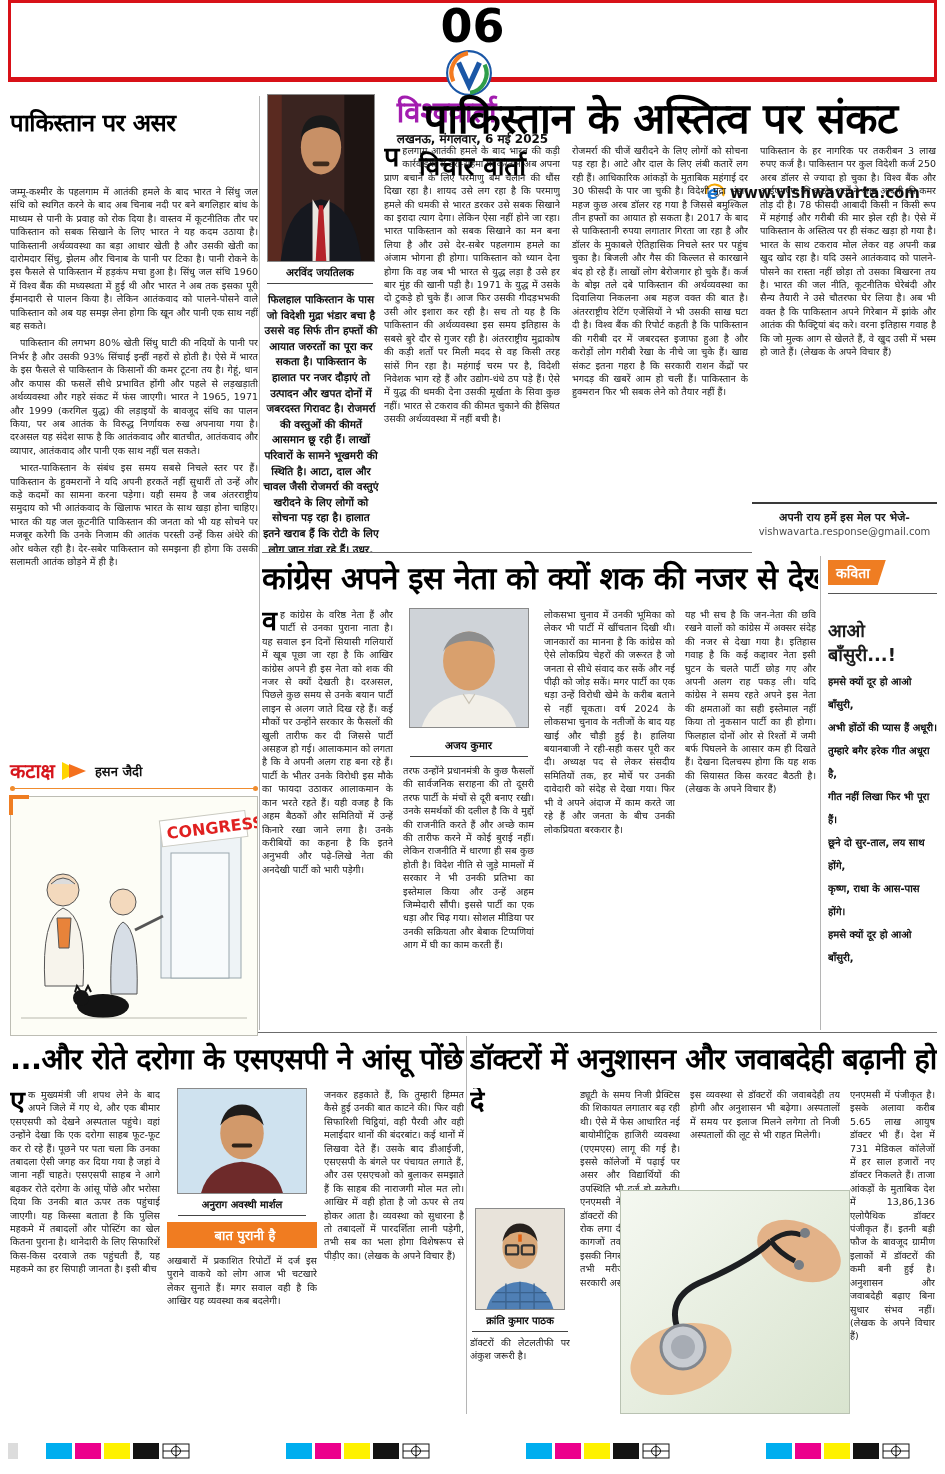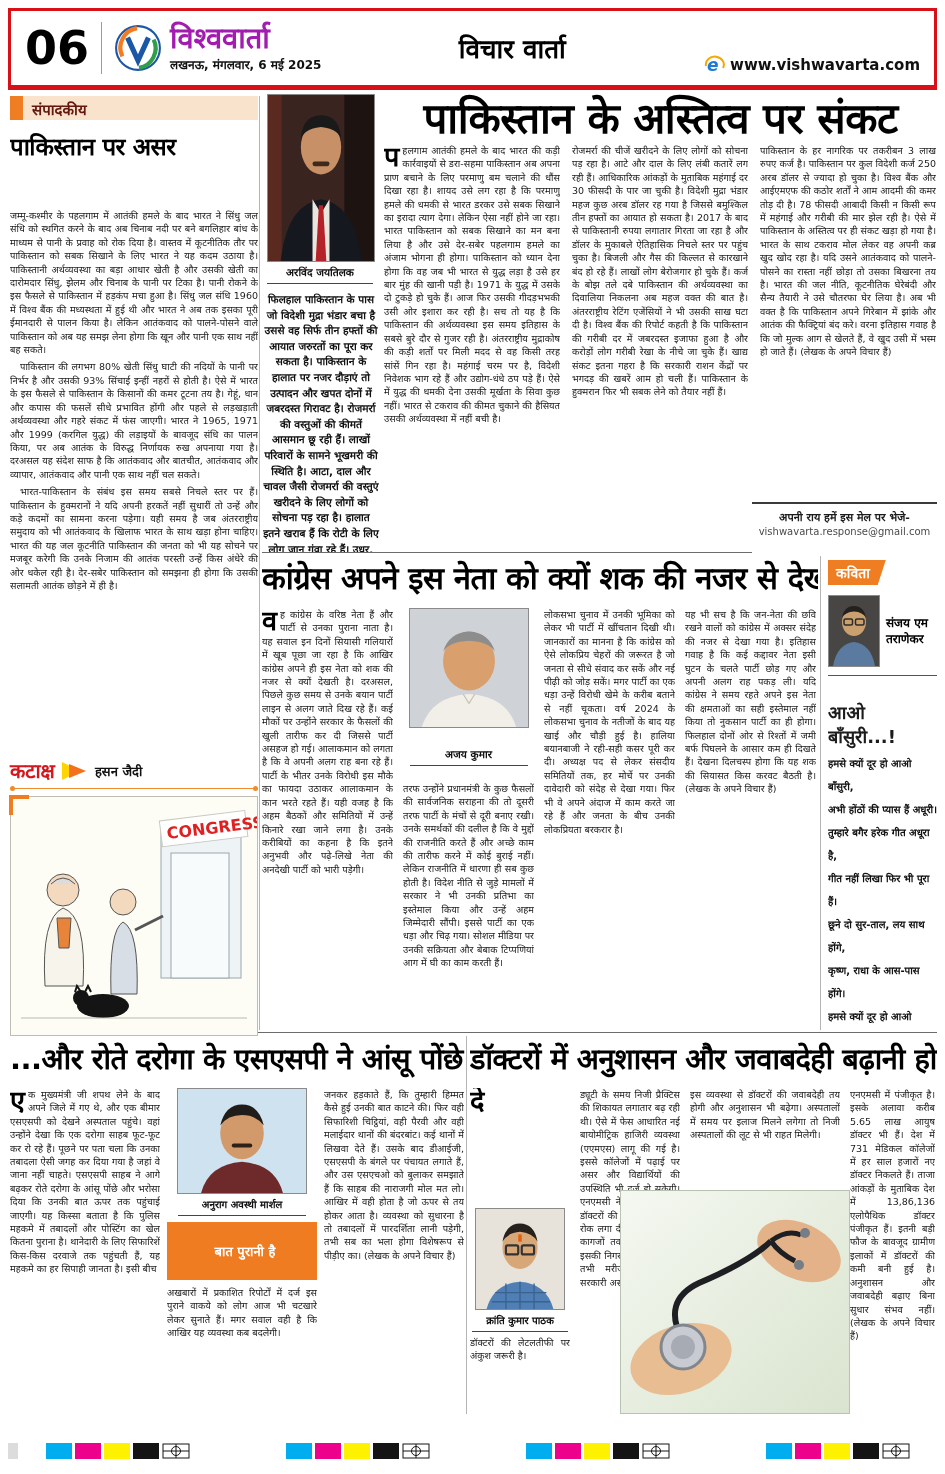--- a/index.html
+++ b/index.html
@@ -46,35 +46,35 @@
   
   .kt-label{font-size:20px;font-weight:700;color:#d6151c;}
   .kt-author{font-size:13px;font-weight:700;color:#111;}
   .kt-rule{position:relative;border-top:1px solid #f08c2e;margin-top:4px;}
   .kt-rule i{position:absolute;top:-3px;width:5px;height:5px;border-radius:50%;background:#f08c2e;}
   .kt-panel{border:1px solid #bdbdb4;background:#fdfdf6;position:relative;}
   .kt-corner{position:absolute;left:-2px;top:-2px;width:16px;height:16px;
              border-left:4px solid #ef7d22;border-top:4px solid #ef7d22;}
   
   .flash-box{background:#f07c21;color:#fff;font-size:13px;font-weight:700;text-align:center;
-             padding:20px 0;margin:6px auto;width:156px;}
+             padding:4px 0;margin:6px auto;width:156px;}
   .feedback{background:#fff;border-top:2px solid #3a3a3a;text-align:center;}
   .feedback .l1{font-size:11px;font-weight:700;margin-top:5px;}
   .feedback .l2{font-size:10px;color:#4a4a4a;margin-top:2px;}
   
   .reg-group{display:flex;gap:3px;align-items:center;}
   .sw{width:26px;height:16px;display:inline-block;}
   .sw-c{background:#00aeef;} .sw-m{background:#ec008c;} .sw-y{background:#fff200;} .sw-k{background:#141414;}
 </style>
 </head>
 <body>
 
 <div class="page">
 
-  <div class="abs hdr" style="left:8px;top:8px;width:929px;height:82px;">
+  <div class="abs hdr" style="left:8px;top:0;width:929px;height:82px;flex-direction:column;">
     <div class="hdr-pn">06</div>
     <div class="hdr-div"></div>
     <span style="display:block;width:48px;height:48px;margin-right:8px;">
       <svg viewBox="0 0 46 46" width="48" height="48">
         <circle cx="23" cy="23" r="21" fill="#fff" stroke="#1b57a6" stroke-width="2"></circle>
         <path d="M8 31 A19 19 0 0 1 22 4" stroke="#f47b20" stroke-width="4" fill="none"></path>
         <path d="M38 15 A19 19 0 0 1 24 42" stroke="#2e9e49" stroke-width="4" fill="none"></path>
         <path d="M13 13 L23 35 L33 13" stroke="#1b57a6" stroke-width="5" fill="none"></path>
       </svg>
     </span>
@@ -96,24 +96,20 @@
     </div>
   </div>
 
   <div class="abs vrule" style="left:259px;top:96px;height:934px;"></div>
   <div class="abs vrule" style="left:820px;top:556px;height:474px;"></div>
   <div class="abs vrule" style="left:466px;top:1036px;height:378px;"></div>
   <div class="abs hrule" style="left:262px;top:552px;width:675px;"></div>
   <div class="abs hrule" style="left:10px;top:1032px;width:927px;"></div>
 
   <div class="abs" style="left:10px;top:96px;width:248px;height:656px;overflow:hidden;">
-    <div class="ed-labelbar">
-      <div class="ed-labelsq"></div>
-      <div class="ed-labeltxt">संपादकीय</div>
-    </div>
     <div class="ed-title headline">पाकिस्तान पर असर</div>
     <div class="bodytext" style="height:586px;">
       <p>जम्मू-कश्मीर के पहलगाम में आतंकी हमले के बाद भारत ने सिंधु जल संधि को स्थगित करने के बाद अब चिनाब नदी पर बने बगलिहार बांध के माध्यम से पानी के प्रवाह को रोक दिया है। वास्तव में कूटनीतिक तौर पर पाकिस्तान को सबक सिखाने के लिए भारत ने यह कदम उठाया है। पाकिस्तानी अर्थव्यवस्था का बड़ा आधार खेती है और उसकी खेती का दारोमदार सिंधु, झेलम और चिनाब के पानी पर टिका है। पानी रोकने के इस फैसले से पाकिस्तान में हड़कंप मचा हुआ है। सिंधु जल संधि 1960 में विश्व बैंक की मध्यस्थता में हुई थी और भारत ने अब तक इसका पूरी ईमानदारी से पालन किया है। लेकिन आतंकवाद को पालने-पोसने वाले पाकिस्तान को अब यह समझ लेना होगा कि खून और पानी एक साथ नहीं बह सकते।</p>
       <p>पाकिस्तान की लगभग 80% खेती सिंधु घाटी की नदियों के पानी पर निर्भर है और उसकी 93% सिंचाई इन्हीं नहरों से होती है। ऐसे में भारत के इस फैसले से पाकिस्तान के किसानों की कमर टूटना तय है। गेहूं, धान और कपास की फसलें सीधे प्रभावित होंगी और पहले से लड़खड़ाती अर्थव्यवस्था और गहरे संकट में फंस जाएगी। भारत ने 1965, 1971 और 1999 (करगिल युद्ध) की लड़ाइयों के बावजूद संधि का पालन किया, पर अब आतंक के विरुद्ध निर्णायक रुख अपनाया गया है। दरअसल यह संदेश साफ है कि आतंकवाद और बातचीत, आतंकवाद और व्यापार, आतंकवाद और पानी एक साथ नहीं चल सकते।</p>
       <p>भारत-पाकिस्तान के संबंध इस समय सबसे निचले स्तर पर हैं। पाकिस्तान के हुक्मरानों ने यदि अपनी हरकतें नहीं सुधारीं तो उन्हें और कड़े कदमों का सामना करना पड़ेगा। यही समय है जब अंतरराष्ट्रीय समुदाय को भी आतंकवाद के खिलाफ भारत के साथ खड़ा होना चाहिए। भारत की यह जल कूटनीति पाकिस्तान की जनता को भी यह सोचने पर मजबूर करेगी कि उनके निजाम की आतंक परस्ती उन्हें किस अंधेरे की ओर धकेल रही है। देर-सबेर पाकिस्तान को समझना ही होगा कि उसकी सलामती आतंक छोड़ने में ही है।</p>
     </div>
   </div>
 
   <div class="abs" style="left:10px;top:757px;width:248px;height:273px;">
     <div style="display:flex;align-items:center;gap:7px;">
@@ -209,46 +205,30 @@
       <div class="colbox" style="width:131px;height:418px;overflow:hidden;">
         <div class="photo-frame" style="width:118px;height:118px;margin:0 auto;">
           <svg viewBox="0 0 100 100" preserveAspectRatio="none">
             <rect width="100" height="100" fill="#cfd3d8"></rect>
             <ellipse cx="50" cy="44" rx="22" ry="25" fill="#d9a06d"></ellipse>
             <path d="M28 36 Q33 20 50 19 Q67 20 72 36 Q67 28 50 27 Q33 28 28 36Z" fill="#8d8d8d"></path>
             <path d="M10 100 Q18 74 50 72 Q82 74 90 100 Z" fill="#f2efe8"></path>
             <path d="M45 72 L50 80 L55 72" stroke="#c8c2b4" fill="none"></path>
           </svg>
         </div>
-        <div class="caption" style="width:118px;margin:16px auto;">अजय कुमार</div>
+        <div class="caption" style="width:118px;margin:7px auto;">अजय कुमार</div>
         <div class="bodytext" style="margin-top:5px;height:268px;">तरफ उन्होंने प्रधानमंत्री के कुछ फैसलों की सार्वजनिक सराहना की तो दूसरी तरफ पार्टी के मंचों से दूरी बनाए रखी। उनके समर्थकों की दलील है कि वे मुद्दों की राजनीति करते हैं और अच्छे काम की तारीफ करने में कोई बुराई नहीं। लेकिन राजनीति में धारणा ही सब कुछ होती है। विदेश नीति से जुड़े मामलों में सरकार ने भी उनकी प्रतिभा का इस्तेमाल किया और उन्हें अहम जिम्मेदारी सौंपी। इससे पार्टी का एक धड़ा और चिढ़ गया। सोशल मीडिया पर उनकी सक्रियता और बेबाक टिप्पणियां आग में घी का काम करती हैं।</div>
       </div>
       <div class="colbox bodytext" style="width:131px;height:418px;">लोकसभा चुनाव में उनकी भूमिका को लेकर भी पार्टी में खींचतान दिखी थी। जानकारों का मानना है कि कांग्रेस को ऐसे लोकप्रिय चेहरों की जरूरत है जो जनता से सीधे संवाद कर सकें और नई पीढ़ी को जोड़ सकें। मगर पार्टी का एक धड़ा उन्हें विरोधी खेमे के करीब बताने से नहीं चूकता। वर्ष 2024 के लोकसभा चुनाव के नतीजों के बाद यह खाई और चौड़ी हुई है। हालिया बयानबाजी ने रही-सही कसर पूरी कर दी। अध्यक्ष पद से लेकर संसदीय समितियों तक, हर मोर्चे पर उनकी दावेदारी को संदेह से देखा गया। फिर भी वे अपने अंदाज में काम करते जा रहे हैं और जनता के बीच उनकी लोकप्रियता बरकरार है।</div>
       <div class="colbox bodytext" style="width:131px;height:418px;">यह भी सच है कि जन-नेता की छवि रखने वालों को कांग्रेस में अक्सर संदेह की नजर से देखा गया है। इतिहास गवाह है कि कई कद्दावर नेता इसी घुटन के चलते पार्टी छोड़ गए और अपनी अलग राह पकड़ ली। यदि कांग्रेस ने समय रहते अपने इस नेता की क्षमताओं का सही इस्तेमाल नहीं किया तो नुकसान पार्टी का ही होगा। फिलहाल दोनों ओर से रिश्तों में जमी बर्फ पिघलने के आसार कम ही दिखते हैं। देखना दिलचस्प होगा कि यह शक की सियासत किस करवट बैठती है।  (लेखक के अपने विचार हैं)</div>
     </div>
   </div>
 
   <div class="abs" style="left:828px;top:560px;width:109px;height:470px;overflow:hidden;">
     <div class="poem-label">कविता</div>
-    <div style="display:flex;gap:6px;margin-top:10px;align-items:center;">
-      <div class="photo-frame" style="width:50px;height:70px;flex:0 0 auto;">
-        <svg viewBox="0 0 100 140" preserveAspectRatio="none">
-          <rect width="100" height="140" fill="#474644"></rect>
-          <ellipse cx="50" cy="52" rx="24" ry="28" fill="#caa06e"></ellipse>
-          <path d="M26 44 Q30 20 50 20 Q70 20 74 44 Q68 32 50 31 Q32 32 26 44Z" fill="#23201d"></path>
-          <rect x="30" y="46" width="17" height="12" rx="3" fill="none" stroke="#2b2b2b" stroke-width="3"></rect>
-          <rect x="53" y="46" width="17" height="12" rx="3" fill="none" stroke="#2b2b2b" stroke-width="3"></rect>
-          <path d="M8 140 Q16 96 50 92 Q84 96 92 140 Z" fill="#5a7aa0"></path>
-        </svg>
-      </div>
-      <div class="poem-author">
-        <div>संजय एम</div>
-        <div>तराणेकर</div>
-      </div>
-    </div>
     <div class="hrule" style="margin-top:8px;background:#555;"></div>
     <div class="poem-title">आओ बाँसुरी...!</div>
     <div>
       <div class="poem-line">हमसे क्यों दूर हो आओ बाँसुरी,</div>
       <div class="poem-line">अभी होंठों की प्यास हैं अधूरी।</div>
       <div class="poem-line">तुम्हारे बगैर हरेक गीत अधूरा है,</div>
       <div class="poem-line">गीत नहीं लिखा फिर भी पूरा हैं।</div>
       <div class="poem-line">छूने दो सुर-ताल, लय साथ होंगे,</div>
       <div class="poem-line">कृष्ण, राधा के आस-पास होंगे।</div>
       <div class="poem-line">हमसे क्यों दूर हो आओ बाँसुरी,</div>

